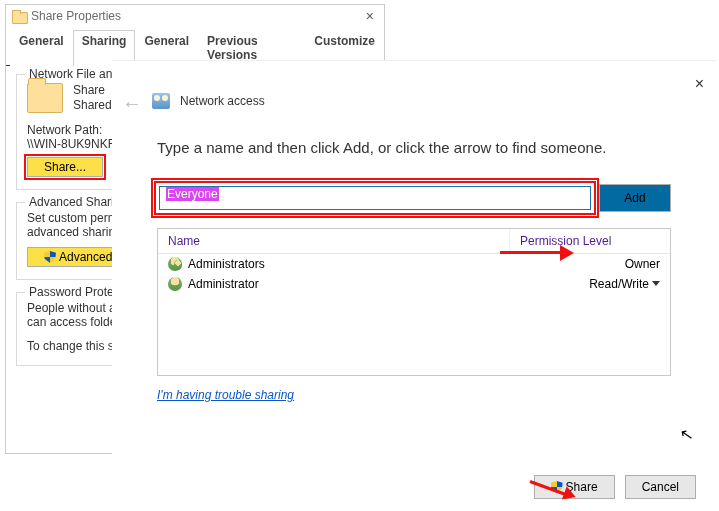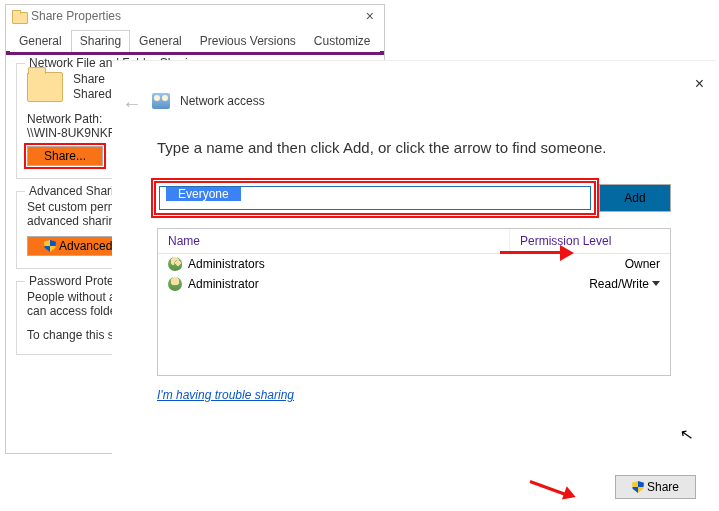--- a/index.html
+++ b/index.html
@@ -11,34 +11,34 @@
     background: #fff; border: 1px solid #ccc;
   }
   .props-titlebar { height: 22px; display: flex; align-items: center; padding: 0 6px; color: #6b6b6b; }
   .props-titlebar .ficon { margin-right: 5px; }
   .props-titlebar .title { flex: 1; font-size: 12px; }
   .props-close { font-size: 14px; color: #555; padding: 0 4px; cursor: default; }
   .ficon { display:inline-block; width:14px; height:12px; position:relative; }
   .ficon::before { content:""; position:absolute; left:0; top:2px; width:14px; height:10px; background:#ffe09a; border:1px solid #d7b25b; border-radius:1px; }
   .ficon::after { content:""; position:absolute; left:0; top:0; width:7px; height:3px; background:#ffe09a; border:1px solid #d7b25b; border-bottom:none; border-radius:1px 1px 0 0; }
 
-  .tabs { display:flex; border-bottom:4px solid #701a75; padding-left:4px; margin-top:2px; }
+  .tabs { display:flex; border-bottom:1px solid #701a75; padding-left:4px; margin-top:2px;font-weight:bold; }
   .tab { padding: 3px 8px 4px; font-size:12px; color:#444; border:1px solid transparent; border-bottom:none; position:relative; top:1px; background:#fff; }
   .tab.active { border-color:#d0d0d0; background:#fff; }
 
   .props-body { padding: 8px 10px; color:#333; }
   .group { border:1px solid #d9d9d9; padding:8px 10px 12px; margin-bottom:12px; position:relative; }
   .group-title { position:absolute; top:-8px; left:8px; background:#fff; padding:0 4px; font-size:12px; color:#333; }
   .bigfolder { width:36px; height:30px; background:#ffe09a; border:1px solid #d7b25b; border-radius:2px; position:relative; display:inline-block; vertical-align:top; }
   .bigfolder::before { content:""; position:absolute; top:-6px; left:0; width:16px; height:6px; background:#ffe09a; border:1px solid #d7b25b; border-bottom:none; border-radius:2px 2px 0 0; }
   .nf-row { display:flex; gap:10px; }
   .nf-text div { line-height:15px; }
   .pathlbl { margin-top:10px; }
   .sharebtn-wrap { margin-top:6px; }
-  .winbtn { background:#f97316; border:1px solid #aeaeae; padding:2px 16px; font-size:12px; cursor:default; }
+  .winbtn { background:#fde047; border:1px solid #aeaeae; padding:2px 16px; font-size:12px; cursor:default; }
   .red-box { outline: 2px solid #e11; outline-offset: 1px; }
 
   .shield { display:inline-block; width:12px; height:12px; vertical-align:-2px; margin-right:3px; background: conic-gradient(#0a56c9 0 90deg, #f7c92a 90deg 180deg, #0a56c9 180deg 270deg, #f7c92a 270deg 360deg); clip-path: polygon(50% 0, 100% 15%, 95% 65%, 50% 100%, 5% 65%, 0 15%); }
 
   
   .wizard {
     position: absolute; left: 112px; top: 60px; width: 604px; height: 449px;
     background: #fff; border-top: 1px solid #eee;
   }
   .wiz-close { position:absolute; top:14px; right:12px; font-size:16px; color:#333; }
@@ -48,21 +48,21 @@
   .heads-icon::before, .heads-icon::after { content:""; position:absolute; width:6px; height:6px; background:#fff4d8; border-radius:50%; top:2px; }
   .heads-icon::before { left:2px; } .heads-icon::after { right:2px; }
   .wiz-head-title { font-size:12px; color:#333; }
   .wiz-content { padding: 20px 45px 0 45px; }
   .wiz-h1 { color:#0a4a87; font-size:15px; font-weight:400; margin:0 0 14px; }
   .wiz-sub { font-size:15px; color:#333; margin-bottom:28px; }
 
   .addrow { display:flex; align-items:stretch; gap:6px; }
   .name-input-wrap { flex:1; border:2px solid #e11; padding:3px; margin:-3px; }
   .name-input { width:100%; height:24px; border:1px solid #1a6fb5; padding:0 6px; font-size:12px; }
-  .name-input .sel { background:#3b82f6; color:#fff; padding:0 12px; }
+  .name-input .sel { background:#d946ef; color:#fff; padding:0 1px; }
   .addbtn { width:72px; background:#0369a1; border:1px solid #aeaeae; font-size:12px; }
 
   .red-arrow-add { position:absolute; left:500px; top:247px; width:80px; height:12px; }
   .red-arrow-add .shaft { position:absolute; left:0; top:4px; width:60px; height:3px; background:#e11; }
   .red-arrow-add .head { position:absolute; left:60px; top:-2px; width:0; height:0; border-left:14px solid #e11; border-top:8px solid transparent; border-bottom:8px solid transparent; }
 
   .plist { border:1px solid #c8c8c8; margin-top:16px; height:148px; }
   .plist-header { display:flex; background:#fff; border-bottom:1px solid #e6e6e6; }
   .plist-header .col { padding:5px 10px; font-size:12px; color:#4c1d95; }
   .col-name { flex:1; border-right:1px solid #eee; }
@@ -162,20 +162,21 @@
         <span><span>Read/Write</span><span class="caret-down"></span></span>
       </div>
     </div>
 
     <div class="trouble">
       <a href="#">I'm having trouble sharing</a>
     </div>
   </div>
   <div class="wiz-footer">
     <button class="footbtn"><span class="shield"></span><span>Share</span></button>
+    <button class="footbtn">Cancel</button>
   </div>
 </div>
 
 <div class="red-arrow-add">
     <div class="shaft"></div>
     <div class="head"></div>
   </div>
 <div class="red-arrow-share">
     <div class="shaft"></div>
     <div class="head"></div>

